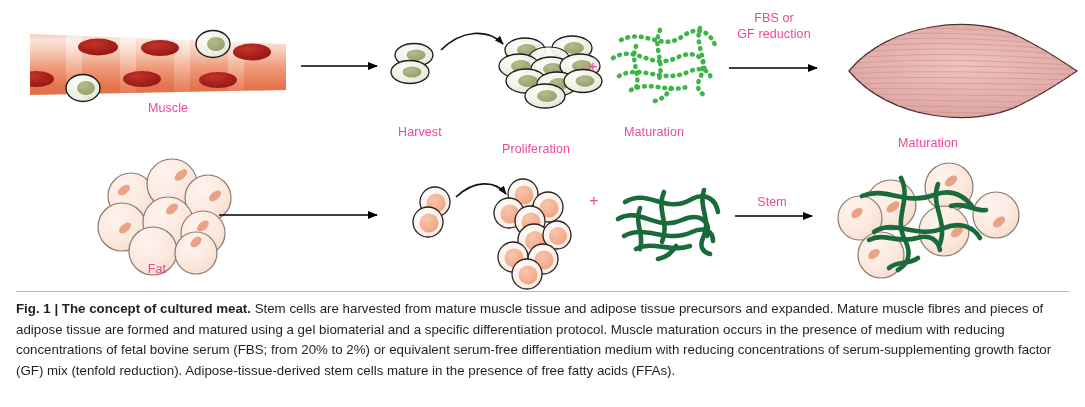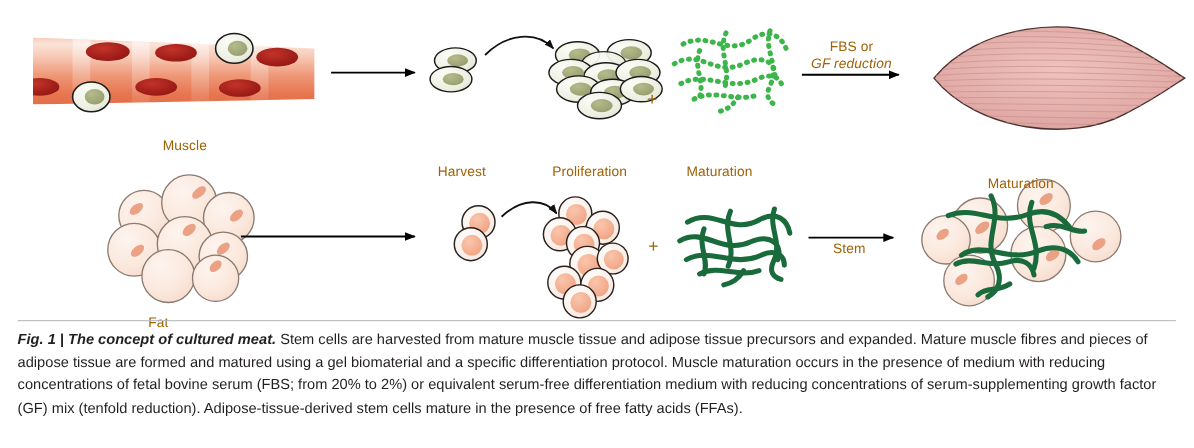--- a/index.html
+++ b/index.html
@@ -22,24 +22,23 @@
   #figure-art {
     position: absolute;
     left: 0;
     top: 0;
     width: 1085px;
     height: 290px;
   }
   .fig-label {
     position: absolute;
     font-size: 12.5px;
-    color: #a16207;
+    color: #ec4899;
     white-space: nowrap;
     letter-spacing: 0.1px;
-    margin-top: 24px;
   }
   .fig-label.centered {
     transform: translateX(-50%);
     text-align: center;
   }
   #caption-rule {
     position: absolute;
     left: 16px;
     top: 291px;
     width: 1053px;
@@ -51,21 +50,20 @@
     left: 16px;
     top: 299px;
     width: 1053px;
     font-size: 13.3px;
     line-height: 20.6px;
     color: #231f20;
     text-align: left;
   }
   #caption .cap-bold {
     font-weight: bold;
-    font-style: italic;
   }
 </style>
 </head>
 <body>
 
 <div id="page">
 
   <svg id="figure-art" viewBox="0 0 1085 290" xmlns="http://www.w3.org/2000/svg">
     <defs>
       <linearGradient id="gradMuscleTube" x1="0" y1="0" x2="0" y2="1">
@@ -390,34 +388,34 @@
         <path d="M889,268 C898,260 906,266 918,258"></path>
         <path d="M951,206 C966,202 976,212 986,210"></path>
       </g>
     </g>
   </svg>
 
   <div class="fig-label centered" style="left:168px; top:101px;">Muscle</div>
 
   <div class="fig-label" style="left:398px; top:125px;">Harvest</div>
 
-  <div class="fig-label" style="left:502px; top:125px;">Proliferation</div>
+  <div class="fig-label" style="left:502px; top:142px;">Proliferation</div>
 
   <div class="fig-label" style="left:624px; top:125px;">Maturation</div>
 
   <div class="fig-label" style="left:898px; top:136px;">Maturation</div>
 
   <div class="fig-label centered" style="left:774px; top:11px;">FBS or</div>
-  <div class="fig-label centered" style="left:774px; top:27px;font-style:italic;">GF reduction</div>
+  <div class="fig-label centered" style="left:774px; top:27px;">GF reduction</div>
 
   <div class="fig-label centered" style="left:772px; top:195px;">Stem</div>
 
   <div class="fig-label centered" style="left:593px; top:58px; font-size:16px;">+</div>
 
   <div class="fig-label centered" style="left:594px; top:192px; font-size:16px;">+</div>
 
-  <div class="fig-label centered" style="left:144px; top:262px;">Fat</div>
+  <div class="fig-label centered" style="left:157px; top:262px;">Fat</div>
 
   <div id="caption-rule"></div>
 
   <div id="caption"><span class="cap-bold">Fig. 1 | The concept of cultured meat.</span><span> Stem cells are harvested from mature muscle tissue and adipose tissue precursors and expanded. Mature muscle fibres and pieces of adipose tissue are formed and matured using a gel biomaterial and a specific differentiation protocol. Muscle maturation occurs in the presence of medium with reducing concentrations of fetal bovine serum (FBS; from 20% to 2%) or equivalent serum-free differentiation medium with reducing concentrations of serum-supplementing growth factor (GF) mix (tenfold reduction). Adipose-tissue-derived stem cells mature in the presence of free fatty acids (FFAs).</span></div>
 
 </div>
 
 </body></html>

